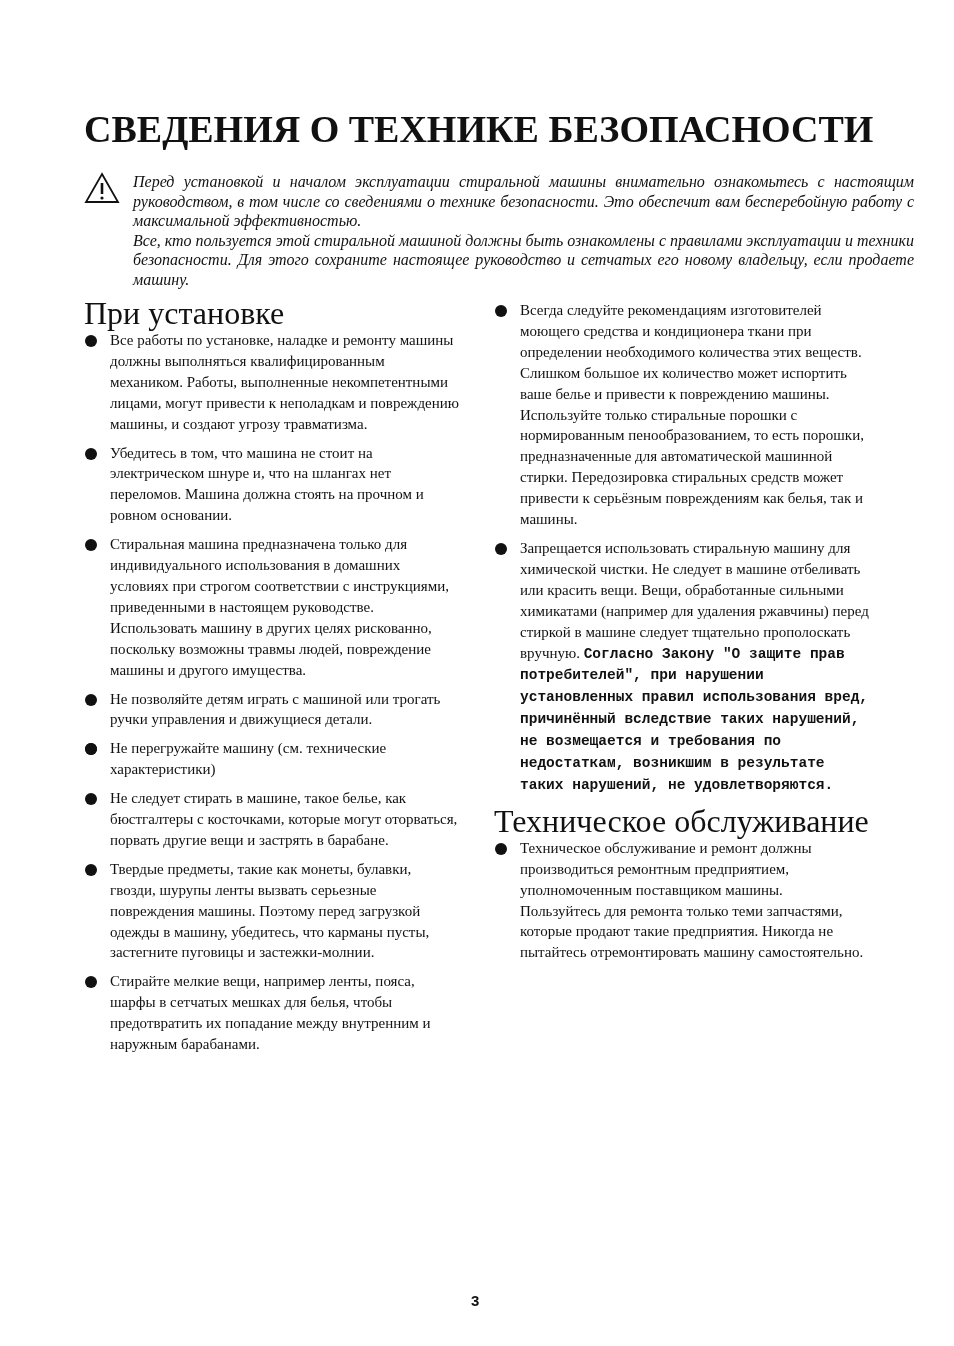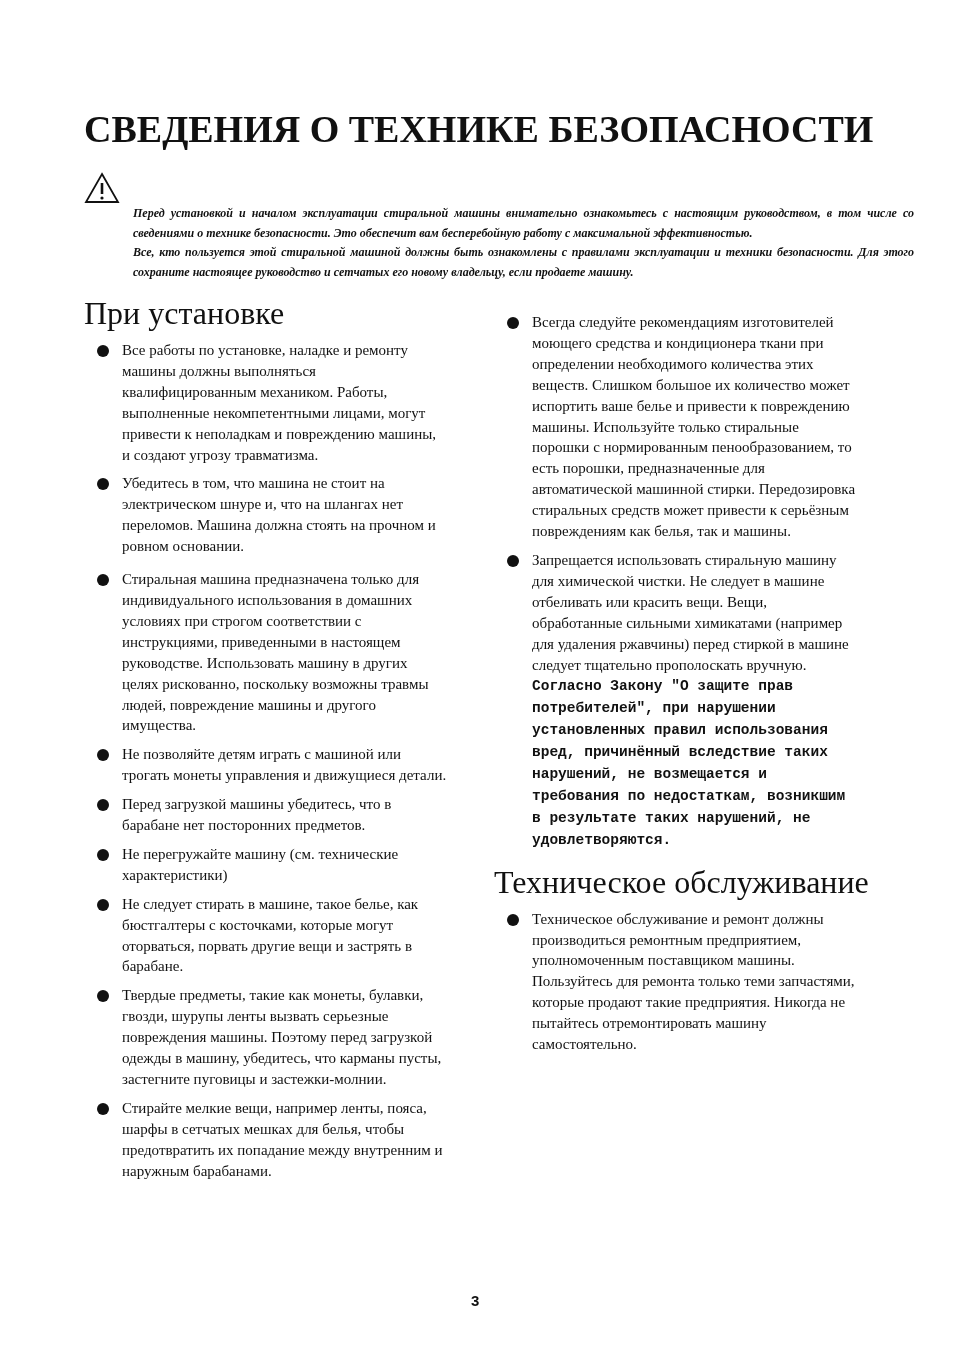--- a/index.html
+++ b/index.html
@@ -10,45 +10,45 @@
   .page-title {
     position: absolute; left: 84px; top: 106px;
     font-size: 38px; font-weight: bold; letter-spacing: 0px; margin: 0;
     line-height: 46px; white-space: nowrap;
   }
   .intro {
     position: absolute; left: 84px; top: 172px; width: 830px;
   }
   .warn-icon { position: absolute; left: 0; top: 0; width: 36px; height: 32px; }
   .intro-text {
-    margin-left: 49px; font-style: italic; font-weight: bold;
-    font-size: 12px; line-height: 19.5px; text-align: justify; margin-top: 32px;
+    margin-left: 49px; font-style: italic; font-weight: normal;
+    font-size: 16px; line-height: 19.5px; text-align: justify;
   }
   .intro-text p { margin: 0; }
   .col { position: absolute; width: 375px; }
   .col-left { left: 84px; top: 298px; }
   .col-right { left: 494px; top: 300px; }
   .section-title {
     font-size: 32px; line-height: 30px; font-weight: normal; margin: 0 0 2px 0;
   }
-  ul.bullets { list-style: none; margin: 12px; padding: 0; }
+  ul.bullets { list-style: none; margin: 0; padding: 0; }
   ul.bullets li {
     position: relative; padding-left: 26px; font-size: 15px; line-height: 20.9px;
     margin-bottom: 8px;
   }
   ul.bullets li .dot {
     position: absolute; left: 1px; top: 5px; width: 12px; height: 12px;
     border-radius: 50%; background: #111;
   }
   .bold-law { font-family: "Liberation Mono", "DejaVu Sans Mono", monospace; font-weight: bold; font-size: 14.5px; }
   .page-num {
     position: absolute; left: 471px; top: 1292px; font-family: "Liberation Sans", sans-serif;
     font-size: 15px; font-weight: bold;
   }
-  .col-right .section-title { margin-top: 16px; }
+  .col-right .section-title { margin-top: 10px; }
 </style>
 </head>
 <body>
 
 <h1 class="page-title">СВЕДЕНИЯ О ТЕХНИКЕ БЕЗОПАСНОСТИ</h1>
 
 <div class="intro">
   <span class="warn-icon">
     <svg width="36" height="32" viewBox="0 0 36 32">
       <polygon points="18,2 34,30 2,30" fill="none" stroke="#111" stroke-width="1.8"></polygon>
@@ -64,22 +64,22 @@
 
 <div class="col col-left">
   <h2 class="section-title">При установке</h2>
   <ul class="bullets">
     <li><span class="dot"></span><span>Все работы по установке, наладке и ремонту машины должны выполняться квалифицированным механиком. Работы, выполненные некомпетентными лицами, могут привести к неполадкам и повреждению машины, и создают угрозу травматизма.</span></li>
     <li><span class="dot"></span><span>Убедитесь в том, что машина не стоит на электрическом шнуре и, что на шлангах нет переломов. Машина должна стоять на прочном и ровном основании.</span></li>
   </ul>
 
   <ul class="bullets">
     <li><span class="dot"></span><span>Стиральная машина предназначена только для индивидуального использования в домашних условиях при строгом соответствии с инструкциями, приведенными в настоящем руководстве. Использовать машину в других целях рискованно, поскольку возможны травмы людей, повреждение машины и другого имущества.</span></li>
-    <li><span class="dot"></span><span>Не позволяйте детям играть с машиной или трогать монеты управления и движущиеся детали.</span></li>
-    <li><span class="dot"></span><span>Перед загрузкой машины убедитесь, что в барабане нет посторонних предметов.</span></li>
+    <li><span class="dot"></span><span>Не позволяйте детям играть с машиной или трогать ручки управления и движущиеся детали.</span></li>
+    <li><span class="dot"></span></li>
     <li><span class="dot"></span><span>Не перегружайте машину (см. технические характеристики)</span></li>
     <li><span class="dot"></span><span>Не следует стирать в машине, такое белье, как бюстгалтеры с косточками, которые могут оторваться, порвать другие вещи и застрять в барабане.</span></li>
     <li><span class="dot"></span><span>Твердые предметы, такие как монеты, булавки, гвозди, шурупы ленты вызвать серьезные повреждения машины. Поэтому перед загрузкой одежды в машину, убедитесь, что карманы пусты, застегните пуговицы и застежки-молнии.</span></li>
     <li><span class="dot"></span><span>Стирайте мелкие вещи, например ленты, пояса, шарфы в сетчатых мешках для белья, чтобы предотвратить их попадание между внутренним и наружным барабанами.</span></li>
   </ul>
 </div>
 
 <div class="col col-right">
   <ul class="bullets">
     <li><span class="dot"></span><span>Всегда следуйте рекомендациям изготовителей моющего средства и кондиционера ткани при определении необходимого количества этих веществ. Слишком большое их количество может испортить ваше белье и привести к повреждению машины. Используйте только стиральные порошки с нормированным пенообразованием, то есть порошки, предназначенные для автоматической машинной стирки. Передозировка стиральных средств может привести к серьёзным повреждениям как белья, так и машины.</span></li>

